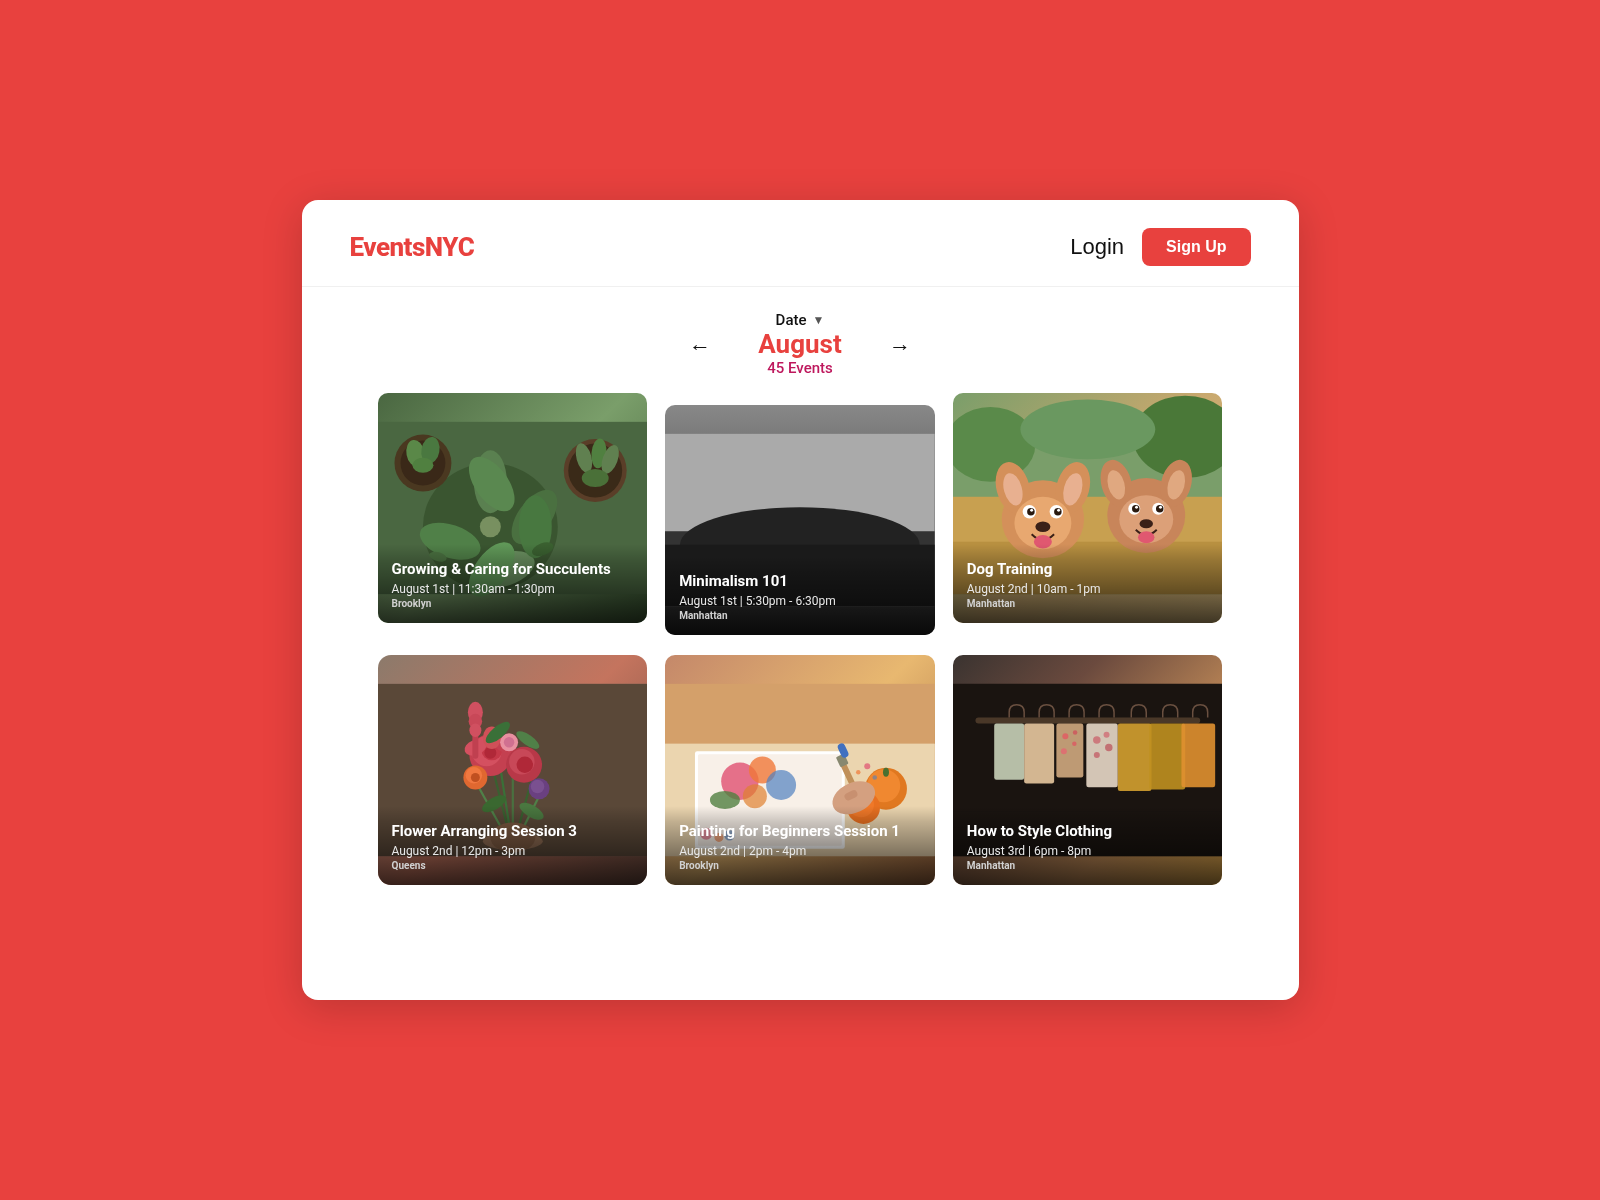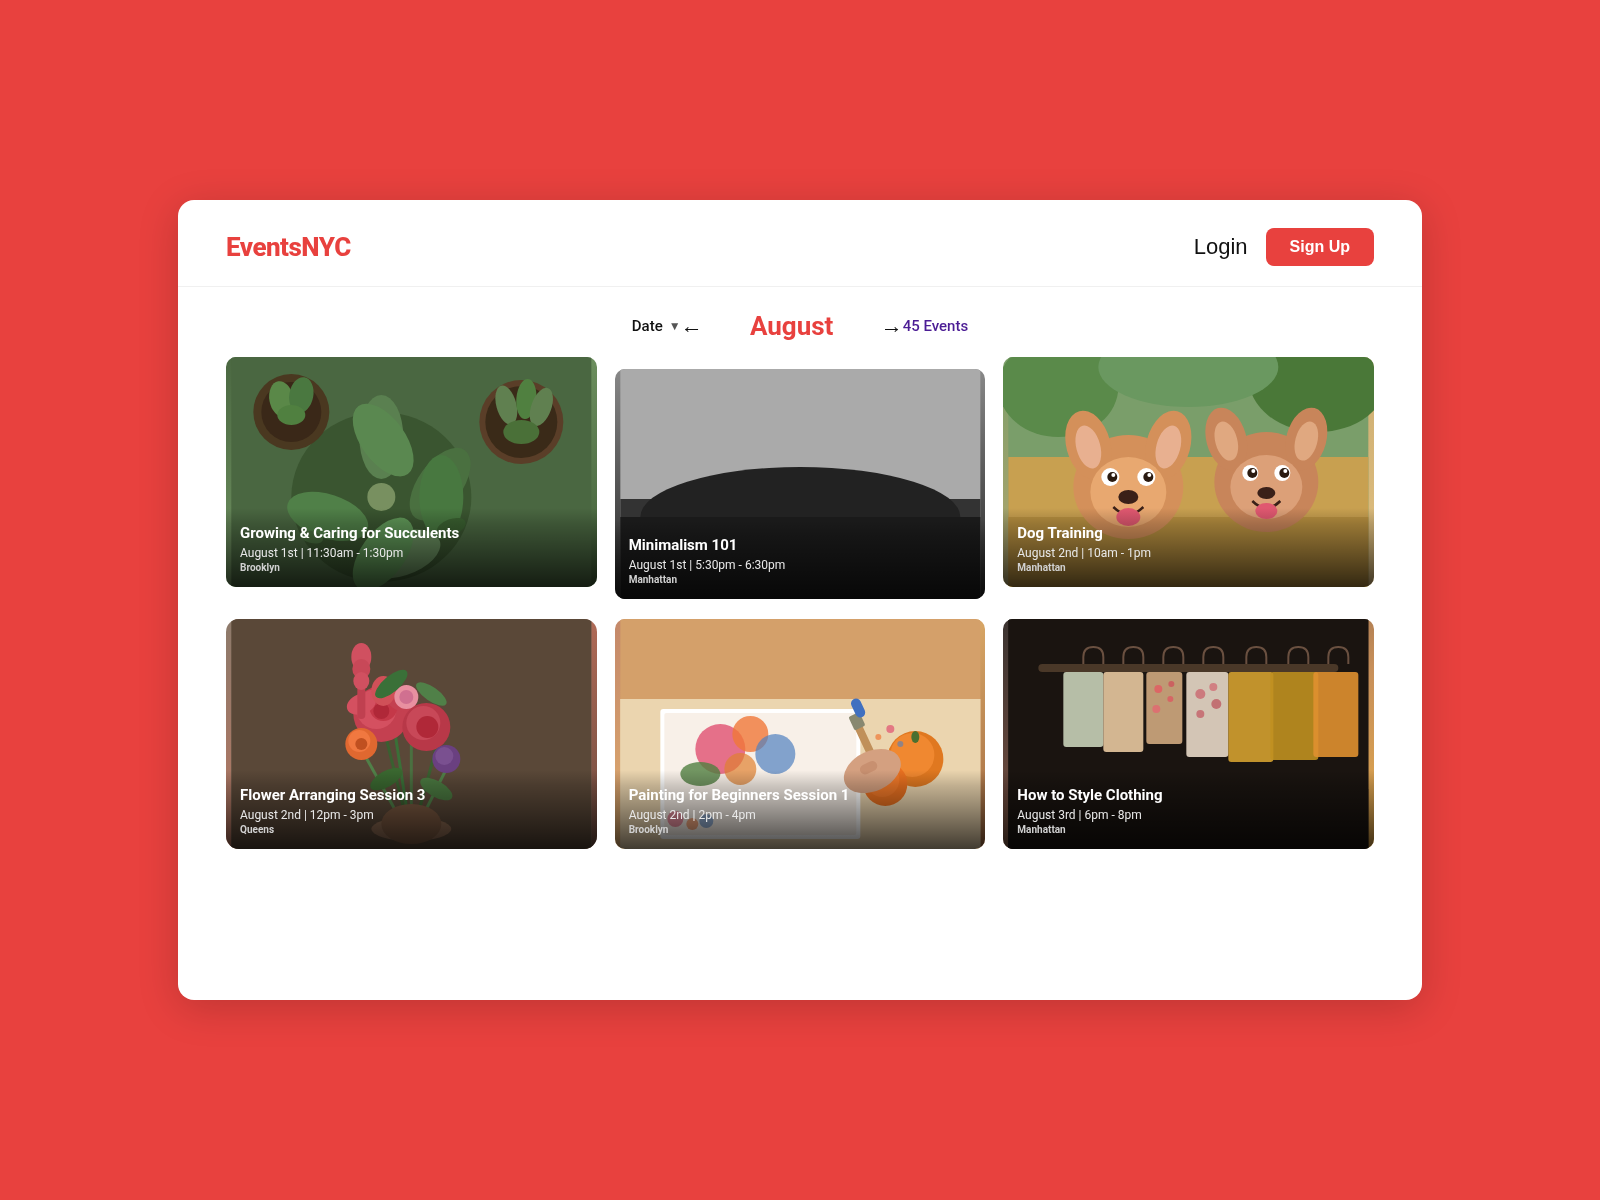--- a/index.html
+++ b/index.html
@@ -7,21 +7,21 @@
       background-color: #E8413E;
       display: flex;
       justify-content: center;
       align-items: center;
       min-height: 100vh;
       font-family: -apple-system, BlinkMacSystemFont, 'Segoe UI', Roboto, sans-serif;
     }
     .app-container {
       background: #fff;
       border-radius: 16px;
-      width: 1244px;
+      width: 997px;
       min-height: 800px;
       overflow: hidden;
       box-shadow: 0 8px 40px rgba(0,0,0,0.18);
       padding-bottom: 40px;
     }
     
     .header {
       display: flex;
       align-items: center;
       justify-content: space-between;
@@ -60,20 +60,21 @@
       font-weight: 600;
       cursor: pointer;
       text-align: center;
     }
     
     .controls {
       display: flex;
       align-items: center;
       justify-content: center;
       padding: 24px 48px 16px 48px;
+      flex-direction: column;
     }
     .date-filter {
       display: flex;
       align-items: center;
       gap: 6px;
       font-size: 15px;
       font-weight: 500;
       color: #111;
       cursor: pointer;
     }
@@ -98,25 +99,25 @@
     .month-label {
       font-size: 26px;
       font-weight: 700;
       color: #E8413E;
       min-width: 130px;
       text-align: center;
     }
     .events-count {
       font-size: 15px;
       font-weight: 500;
-      color: #4c1d95;
+      color: #be185d;
     }
     
     .events-grid {
-      padding: 0 48px;
+      padding: 0 76px;
       display: flex;
       flex-direction: column;
       gap: 20px;
     }
     .events-row {
       display: grid;
       grid-template-columns: repeat(3, 1fr);
       gap: 18px;
     }
     .event-card {

